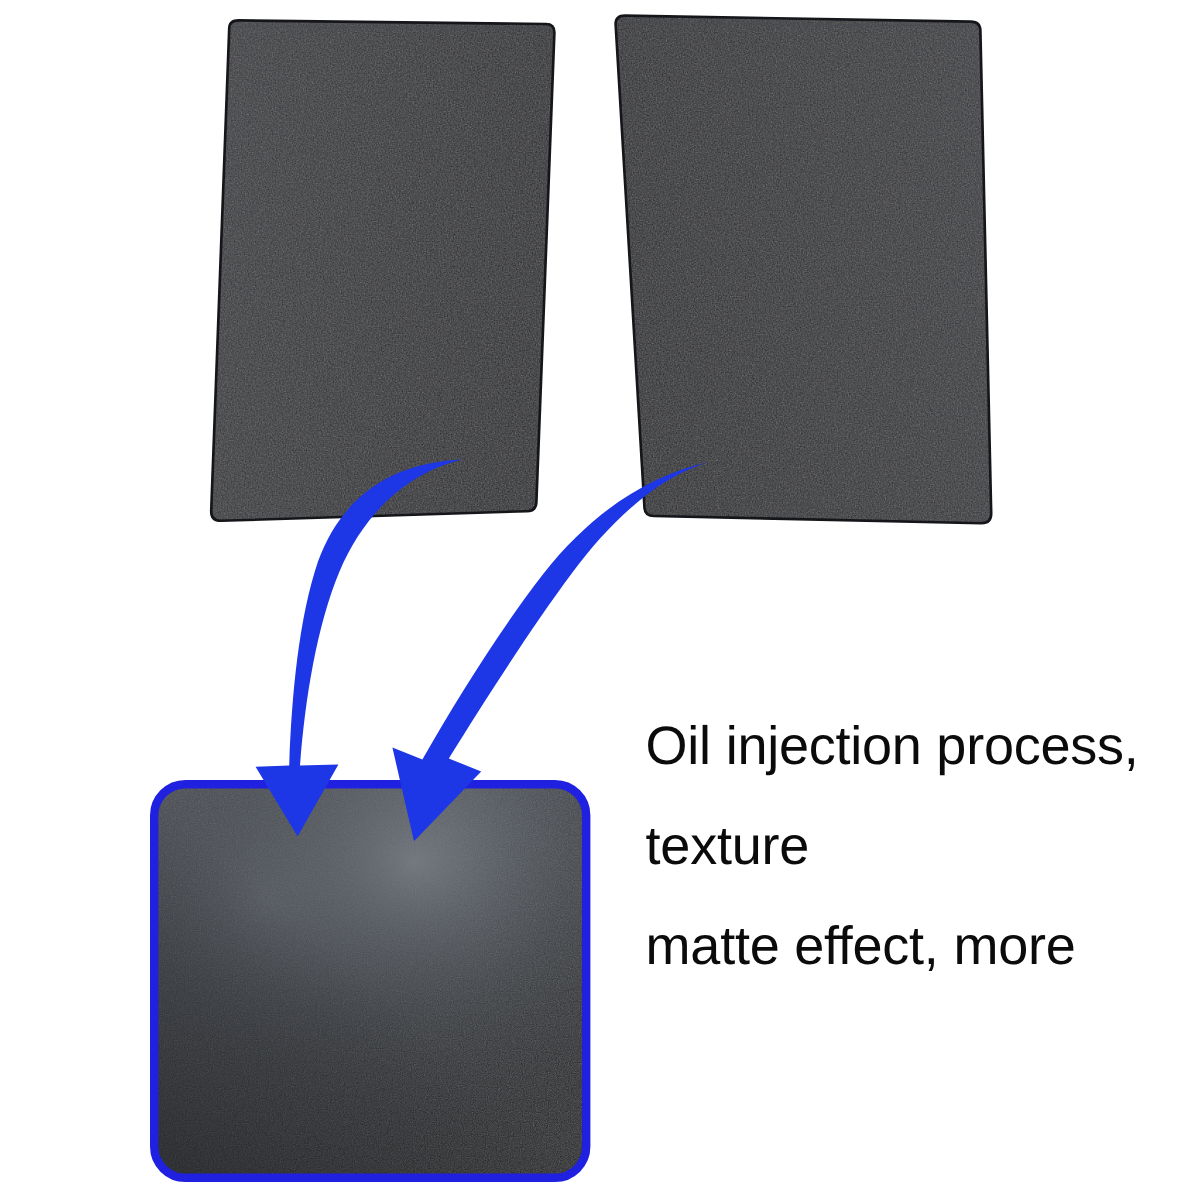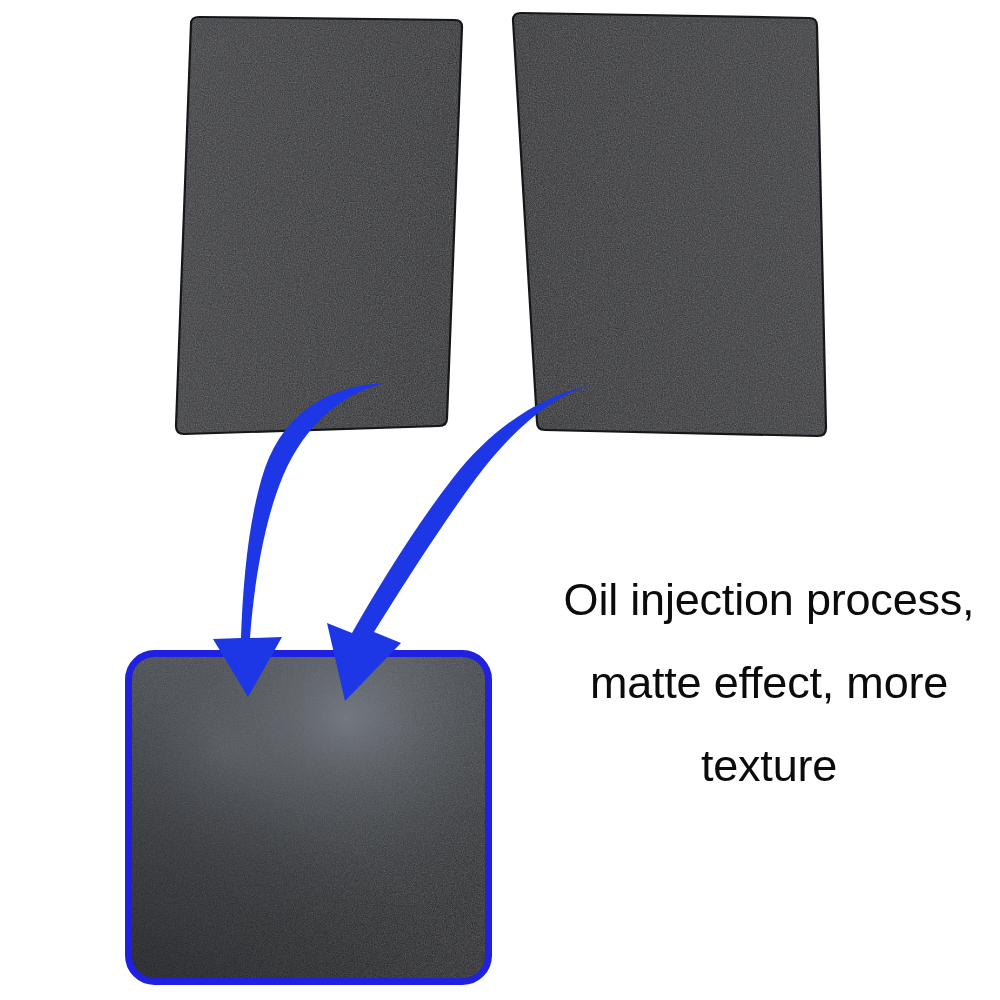--- a/index.html
+++ b/index.html
@@ -23,23 +23,22 @@
   #scene {
     position: absolute;
     inset: 0;
     width: 1000px;
     height: 1000px;
     display: block;
   }
   .caption-block {
     position: absolute;
     left: 538px;
-    top: 558px;
+    top: 580px;
     width: 462px;
-    text-align: center;
   }
   .caption-line {
     font-family: "Liberation Sans", sans-serif;
     font-size: 45px;
     line-height: 83px;
     color: #0b0b0b;
     white-space: nowrap;
     letter-spacing: -0.2px;
   }
 </style>
@@ -189,17 +188,17 @@
                L 327 623
                L 352 633
                C 381 582, 418 523, 453 478
                C 492 428, 540 396, 591 385
                Z" fill="#1e37e6"></path>
     </g>
   </svg>
 
   <div class="caption-block">
     <div class="caption-line">Oil injection process,</div>
+    <div class="caption-line">texture</div>
     <div class="caption-line">matte effect, more</div>
-    <div class="caption-line">texture</div>
   </div>
 
 </div>
 
 </body></html>

